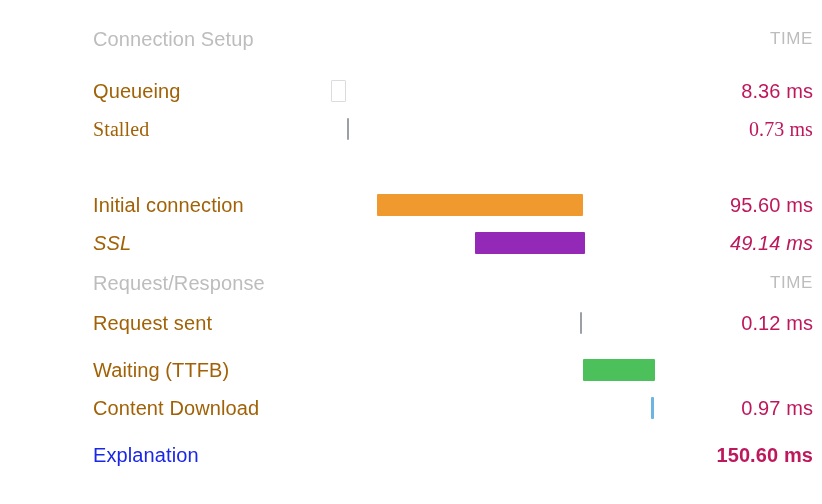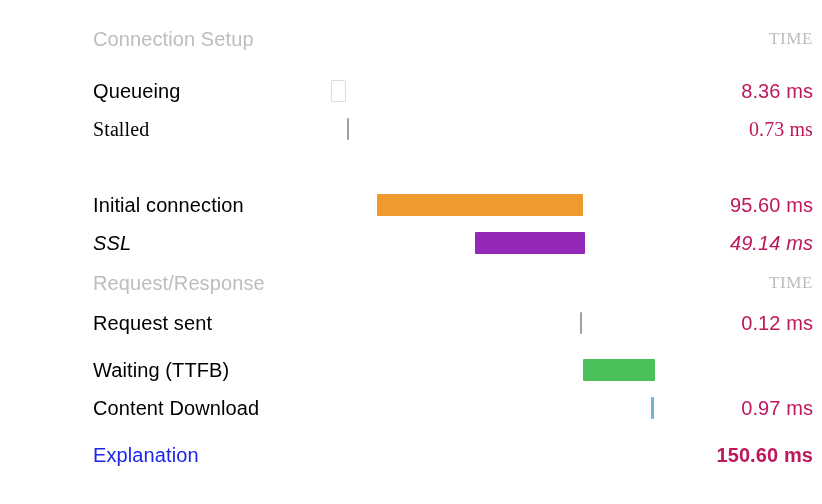--- a/index.html
+++ b/index.html
@@ -31,21 +31,21 @@
     height: 38px;
   }
 
   .label {
     position: absolute;
     left: 48px;
     top: 0;
     height: 38px;
     line-height: 38px;
     font-size: 20px;
-    color: #000000;
+    color: #a16207;
     white-space: nowrap;
     letter-spacing: 0.1px;
   }
   .label.section {
     color: #bdbdbd;
   }
   .label.link {
     color: #1a26e8;
   }
 
@@ -58,21 +58,20 @@
     font-size: 20px;
     color: #be185d;
     white-space: nowrap;
     text-align: right;
     letter-spacing: 0.1px;
   }
   .time.section {
     color: #bdbdbd;
     font-size: 17px;
     letter-spacing: 0.6px;
-    font-family: Liberation Serif, serif;
   }
   .time.total {
     font-weight: bold;
   }
 
   .bar-track {
     position: absolute;
     left: 0;
     top: 0;
     width: 822px;

